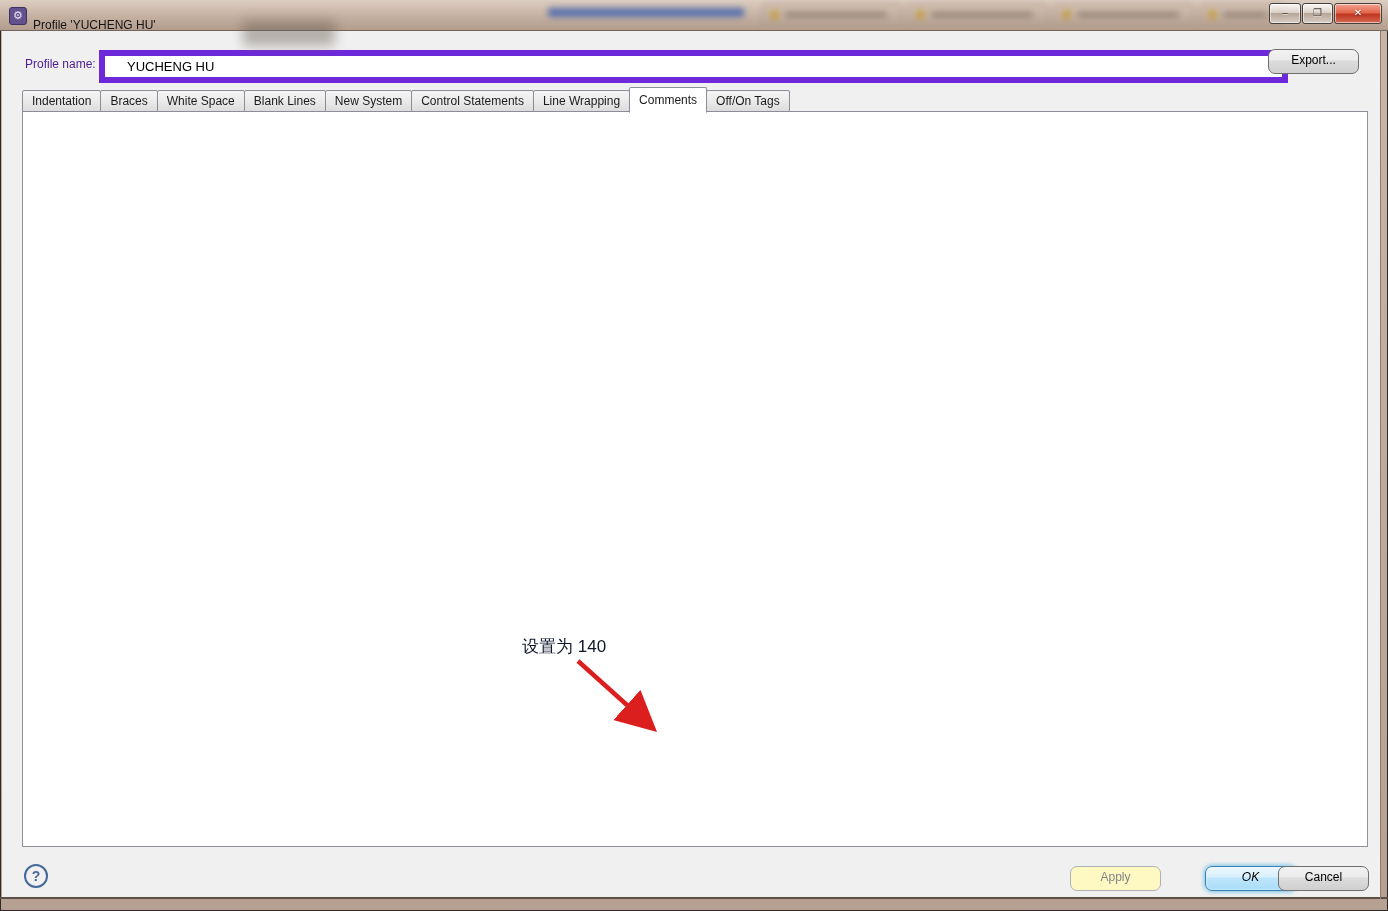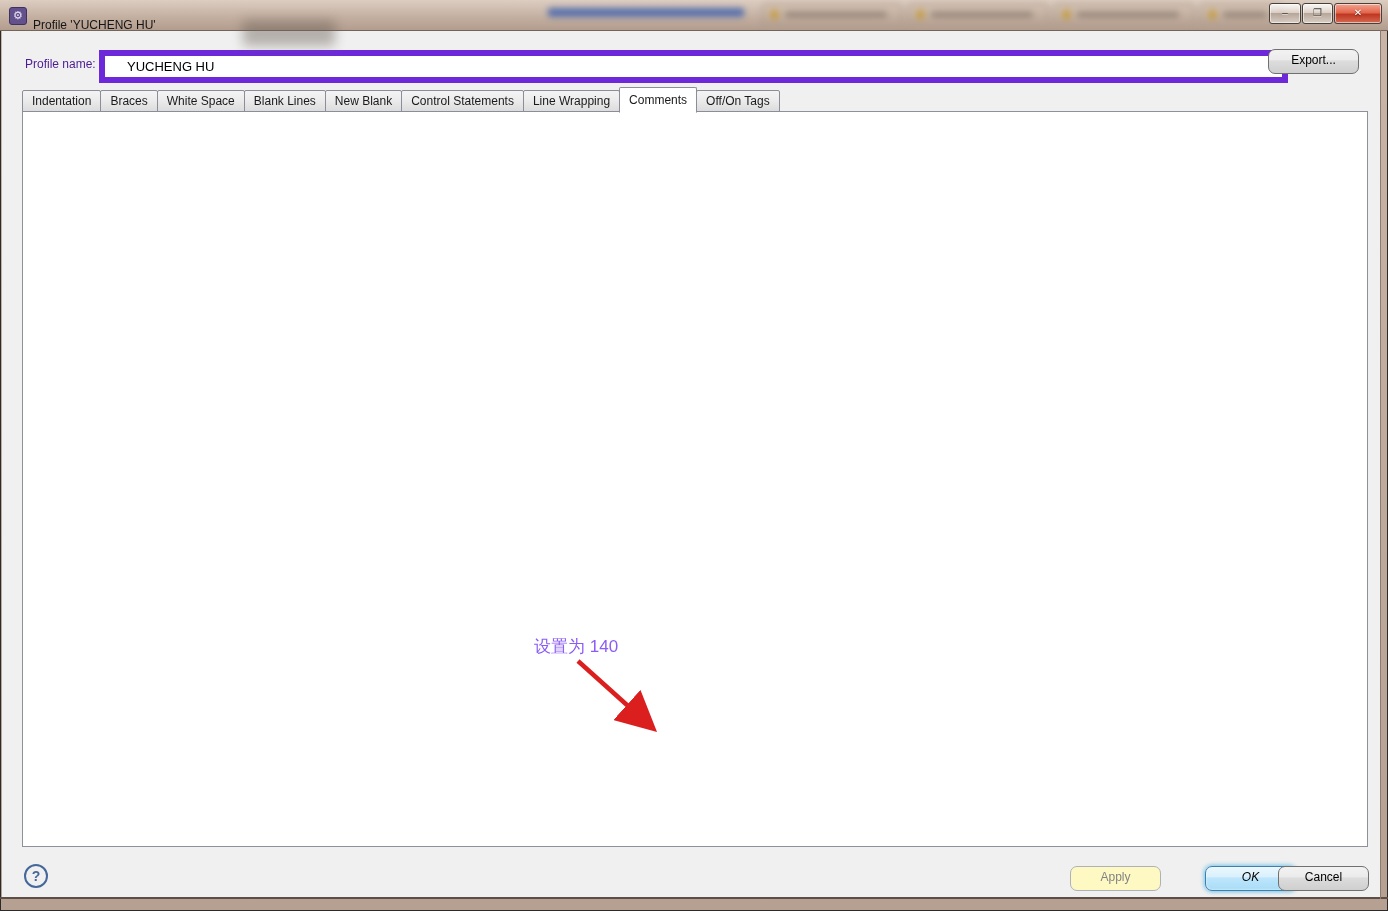--- a/index.html
+++ b/index.html
@@ -60,21 +60,21 @@
     position:relative;flex:none;}
   .cb.checked::after{content:"✔";position:absolute;left:0px;top:-2px;font-size:12px;font-weight:bold;color:#3c71b8;}
   .cb-label{margin-left:6px;white-space:nowrap;}
   
   .lw-row{position:absolute;left:10px;top:22px;right:10px;height:24px;font-size:12px;}
   .lw-label{position:absolute;left:0;top:5px;}
   .lw-input{position:absolute;right:10px;top:0;width:44px;height:20px;background:#fff;border:1px solid #7da2ce;
     text-align:right;font-size:12px;line-height:20px;}
   .lw-input .selected{background:#3297fd;color:#fff;padding:1px 2px;}
   
-  .annotation-text{position:absolute;left:532px;top:604px;font-size:17px;color:#8b5cf6;z-index:20;}
+  .annotation-text{position:absolute;left:520px;top:604px;font-size:17px;color:#0f172a;z-index:20;}
   .annotation-arrow{position:absolute;left:540px;top:624px;width:130px;height:82px;z-index:20;}
   
   .preview-label{position:absolute;left:708px;top:92px;}
   .show-invis{position:absolute;left:1200px;top:92px;display:flex;align-items:center;font-size:12px;}
   .previewbox{position:absolute;left:708px;top:117px;width:642px;height:672px;background:#fff;border:1px solid #82878f;}
   .code{position:absolute;left:0;top:0;right:15px;bottom:15px;overflow:hidden;padding:4px 0 0 8px;
     font-family:"DejaVu Sans Mono","Liberation Mono",monospace;font-size:12px;line-height:15px;}
   .code-line{white-space:pre;height:15px;}
   .c-jd{color:#3f5fbf;}
   .c-jdt{color:#7f9fbf;}
@@ -148,21 +148,21 @@
 
     <span class="label profile-label">Profile name:</span>
     <div class="profile-input">YUCHENG HU</div>
     <div class="btn export-btn">Export...</div>
 
     <div class="tabbar">
         <div class="tab">Indentation</div>
         <div class="tab">Braces</div>
         <div class="tab">White Space</div>
         <div class="tab">Blank Lines</div>
-        <div class="tab">New Blank</div>
+        <div class="tab">New System</div>
         <div class="tab">Control Statements</div>
         <div class="tab">Line Wrapping</div>
         <div class="tab active">Comments</div>
         <div class="tab">Off/On Tags</div>
       </div>
     <div class="contentbox"></div>
 
     <div class="group g1">
       <span class="group-title">General settings</span>
       <div class="items">

